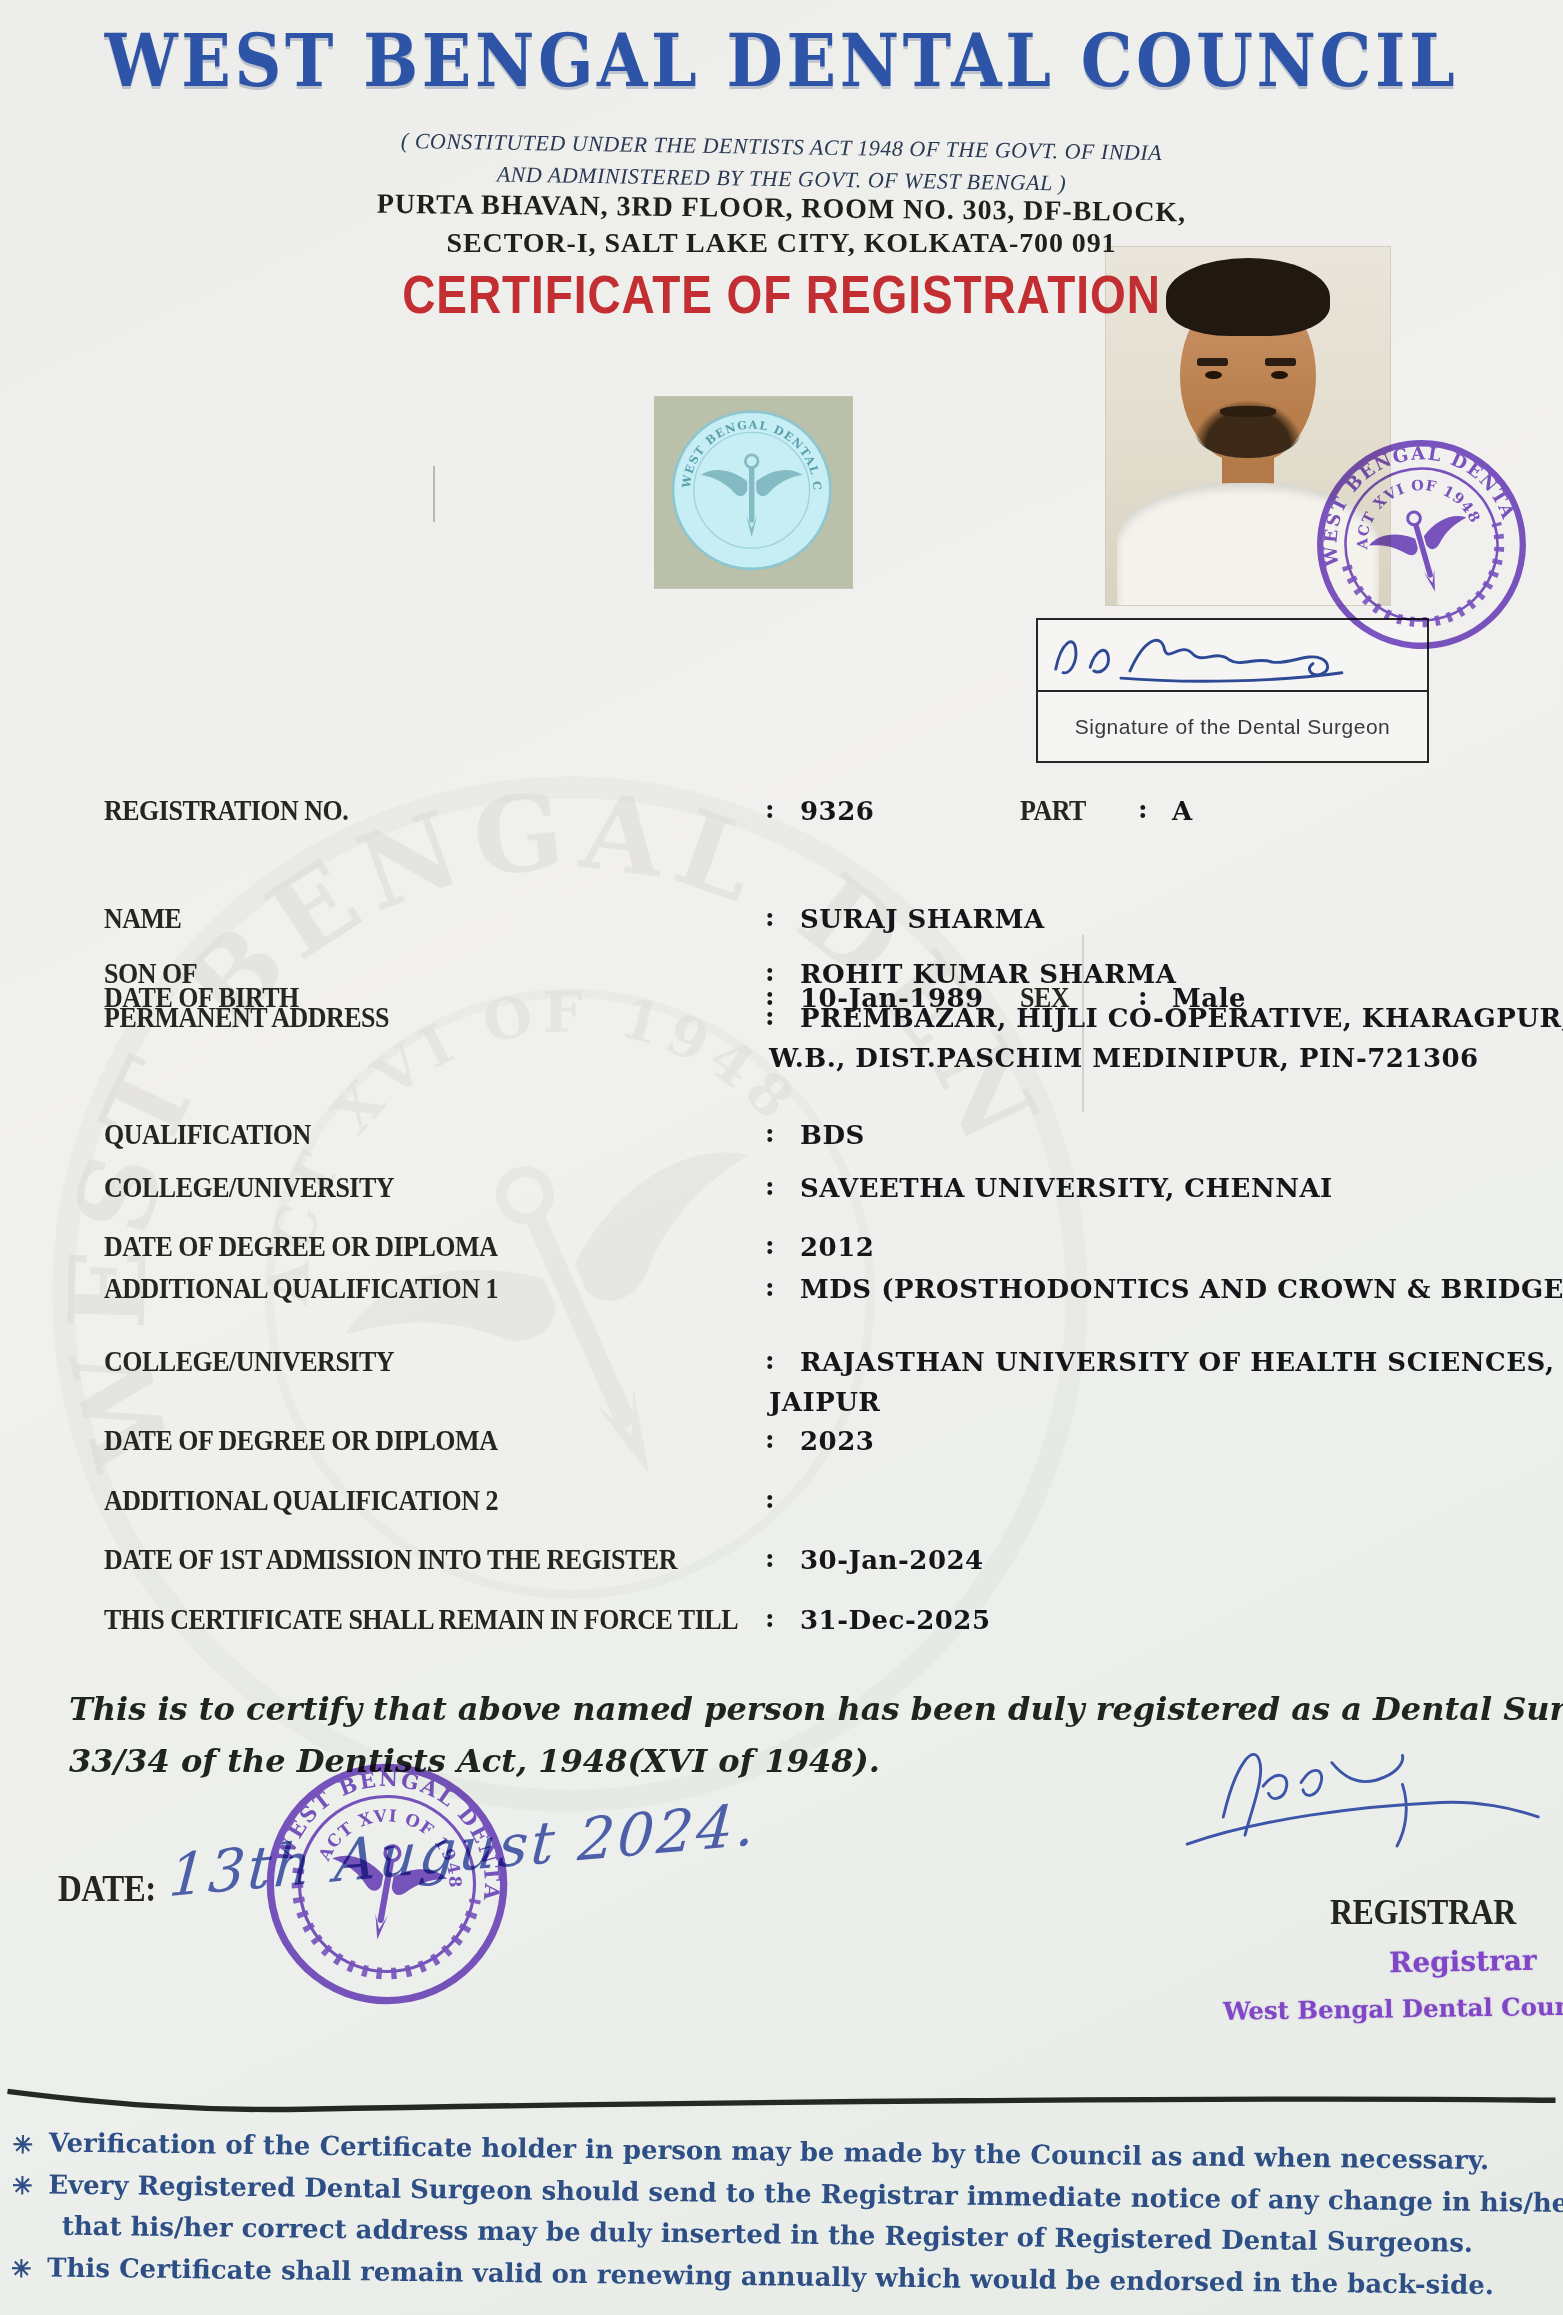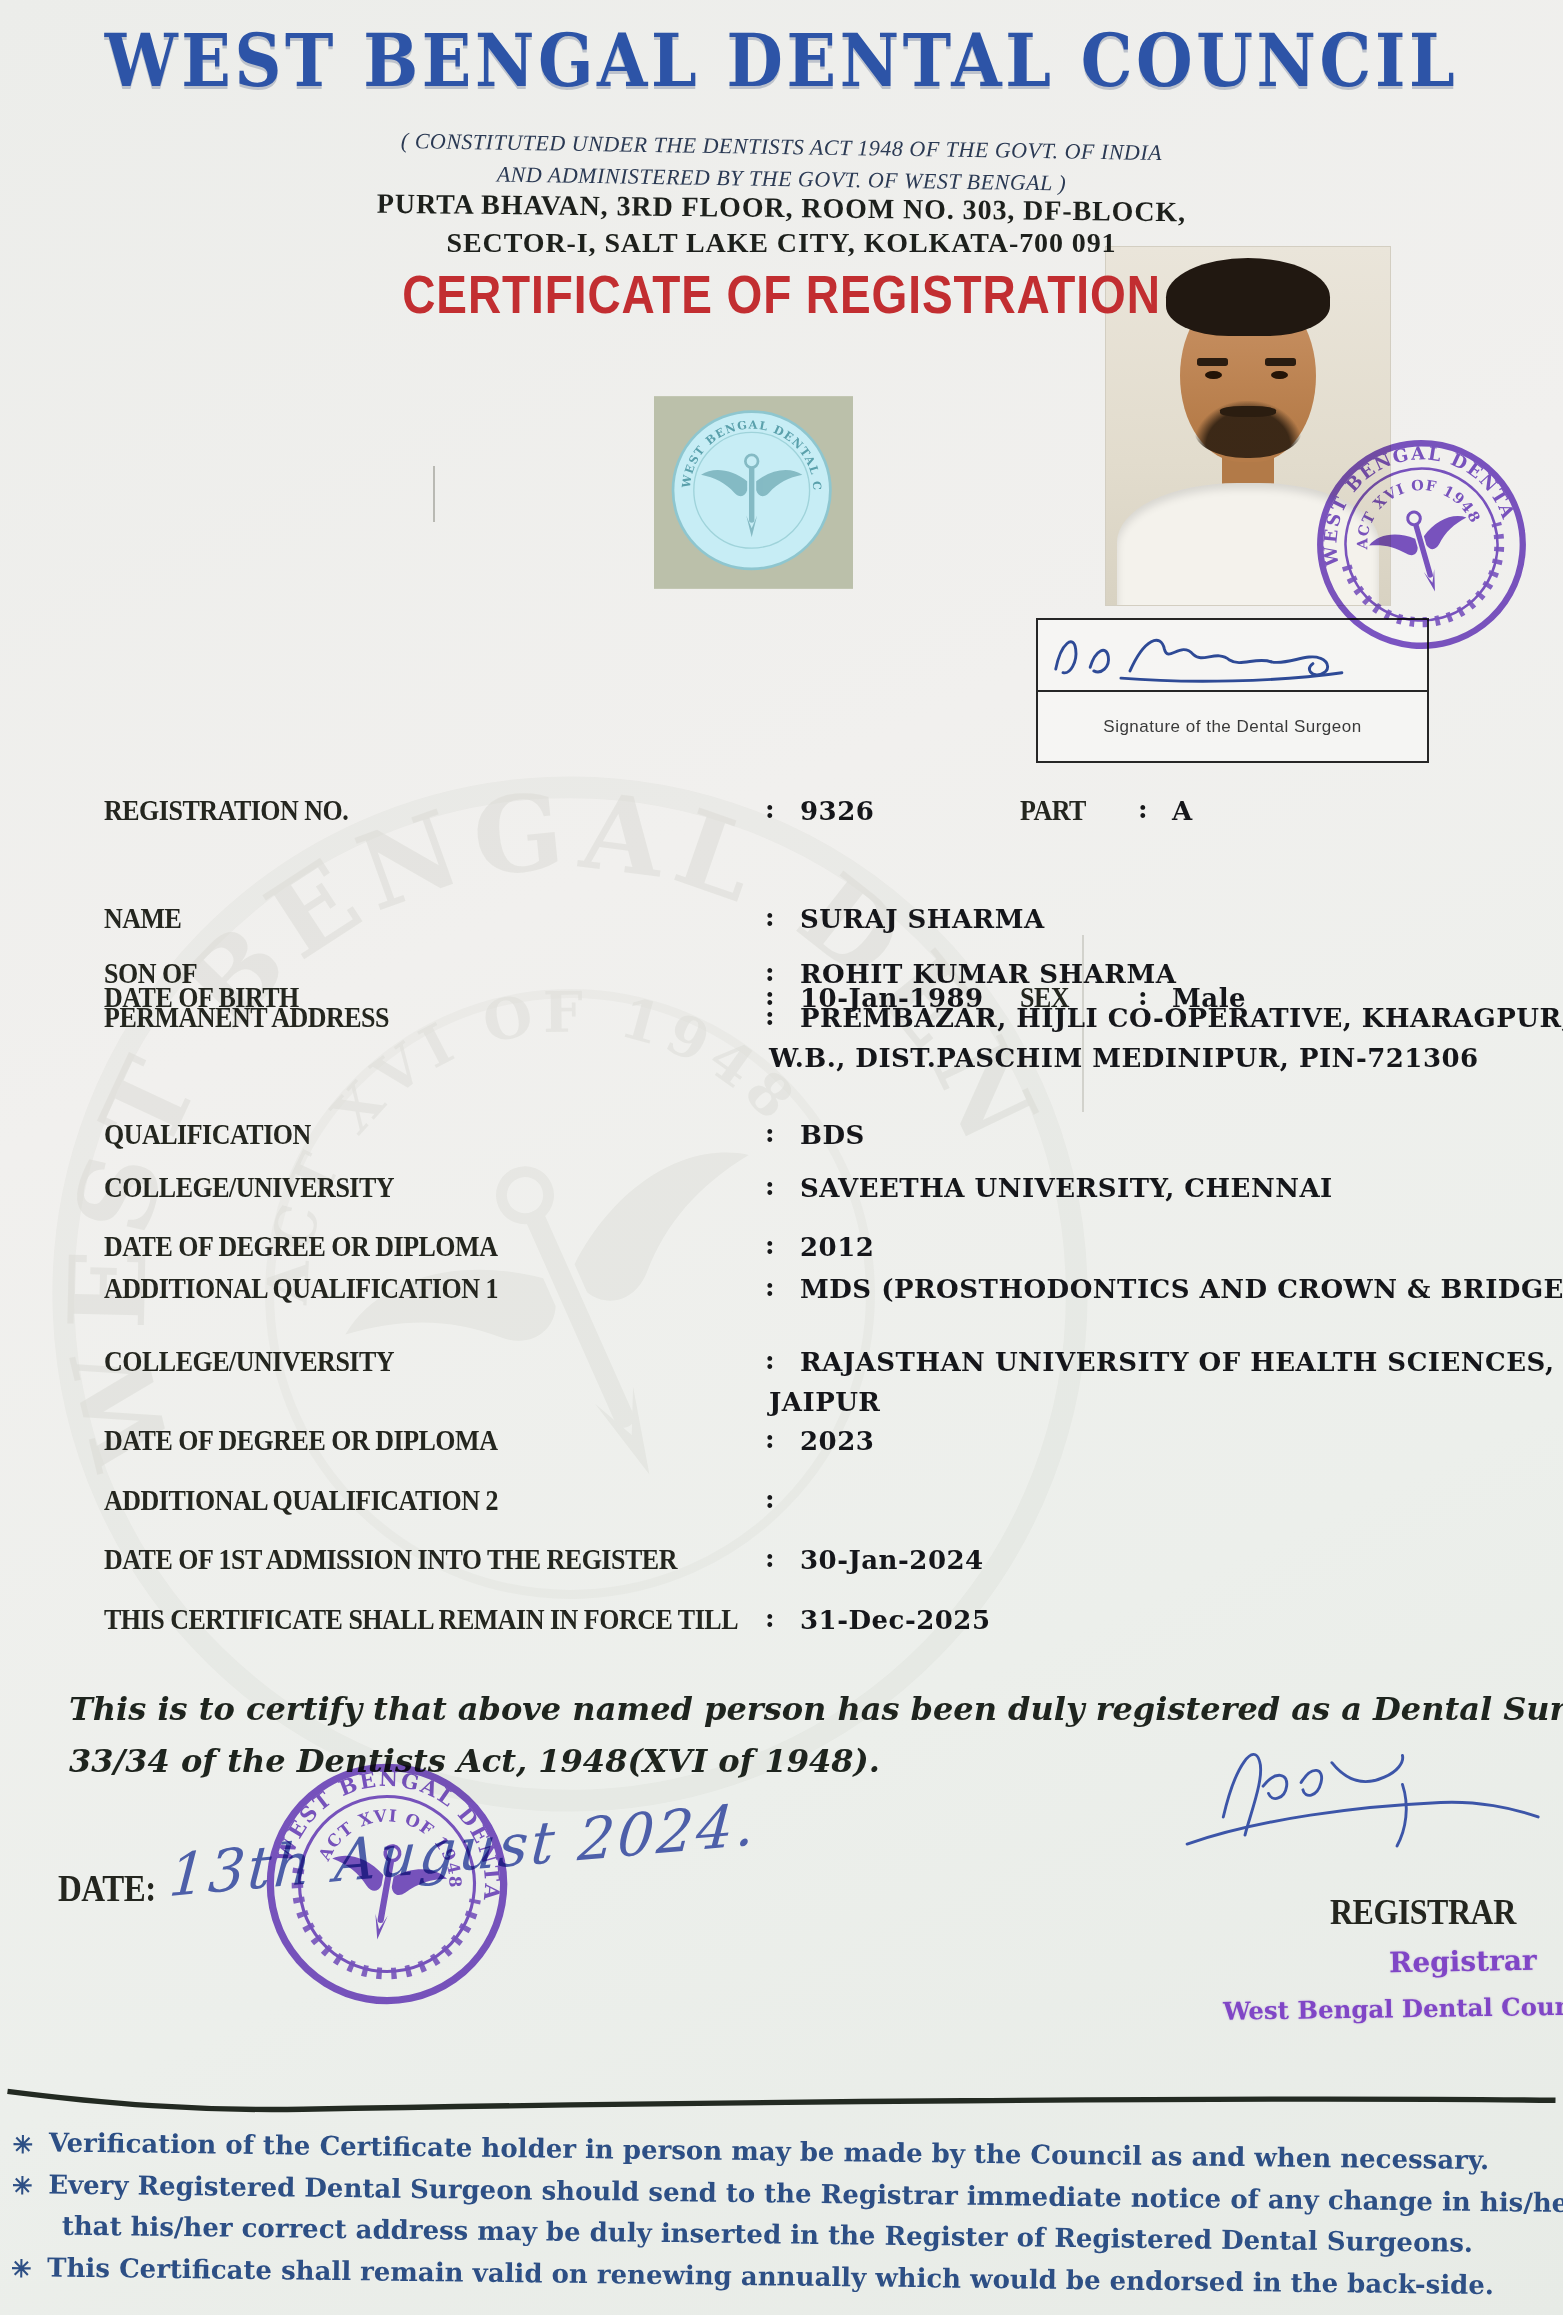--- a/index.html
+++ b/index.html
@@ -45,21 +45,21 @@
   
   .stamp{position:absolute;z-index:6;mix-blend-mode:multiply;opacity:.88;}
   .stamp-tr{left:1313px;top:436px;transform:rotate(-16deg);}
   .stamp-bl{left:262px;top:1759px;transform:rotate(10deg);}
   
   .sigbox{position:absolute;left:1036px;top:618px;width:389px;height:141px;border:2.7px solid #262626;
           z-index:3;background:rgba(250,250,248,.55);}
   .sig-svg{position:absolute;left:5.4px;top:1.8px;}
   .sig-caption-area{position:absolute;left:0;bottom:0;width:100%;height:69px;border-top:2.7px solid #262626;
           display:flex;align-items:center;justify-content:center;}
-  .sig-caption{font-family:"Liberation Sans",sans-serif;font-size:17px;color:#3a3a3a;letter-spacing:0.5px;}
+  .sig-caption{font-family:"Liberation Sans",sans-serif;font-size:21px;color:#3a3a3a;letter-spacing:0.5px;}
   
   .fields{position:absolute;left:0;top:0;width:1563px;z-index:3;}
   .field-row{position:absolute;left:0;width:1563px;height:40px;}
   .f-label,.f-xlabel,.stamped{font-family:"Liberation Serif",serif;font-weight:700;color:#24261f;
         letter-spacing:-0.5px;transform:scaleY(1.12);transform-origin:left top;white-space:nowrap;}
   .f-label{position:absolute;left:104px;top:0;font-size:26px;}
   .f-colon,.f-xcolon{position:absolute;font-family:"DejaVu Serif",serif;font-weight:700;font-size:26px;color:#17181a;}
   .f-colon{left:765px;}
   .f-value,.f-value-l2,.f-xvalue{position:absolute;font-family:"DejaVu Serif",serif;font-weight:700;
         font-size:26px;color:#15161a;letter-spacing:0.5px;white-space:nowrap;}

